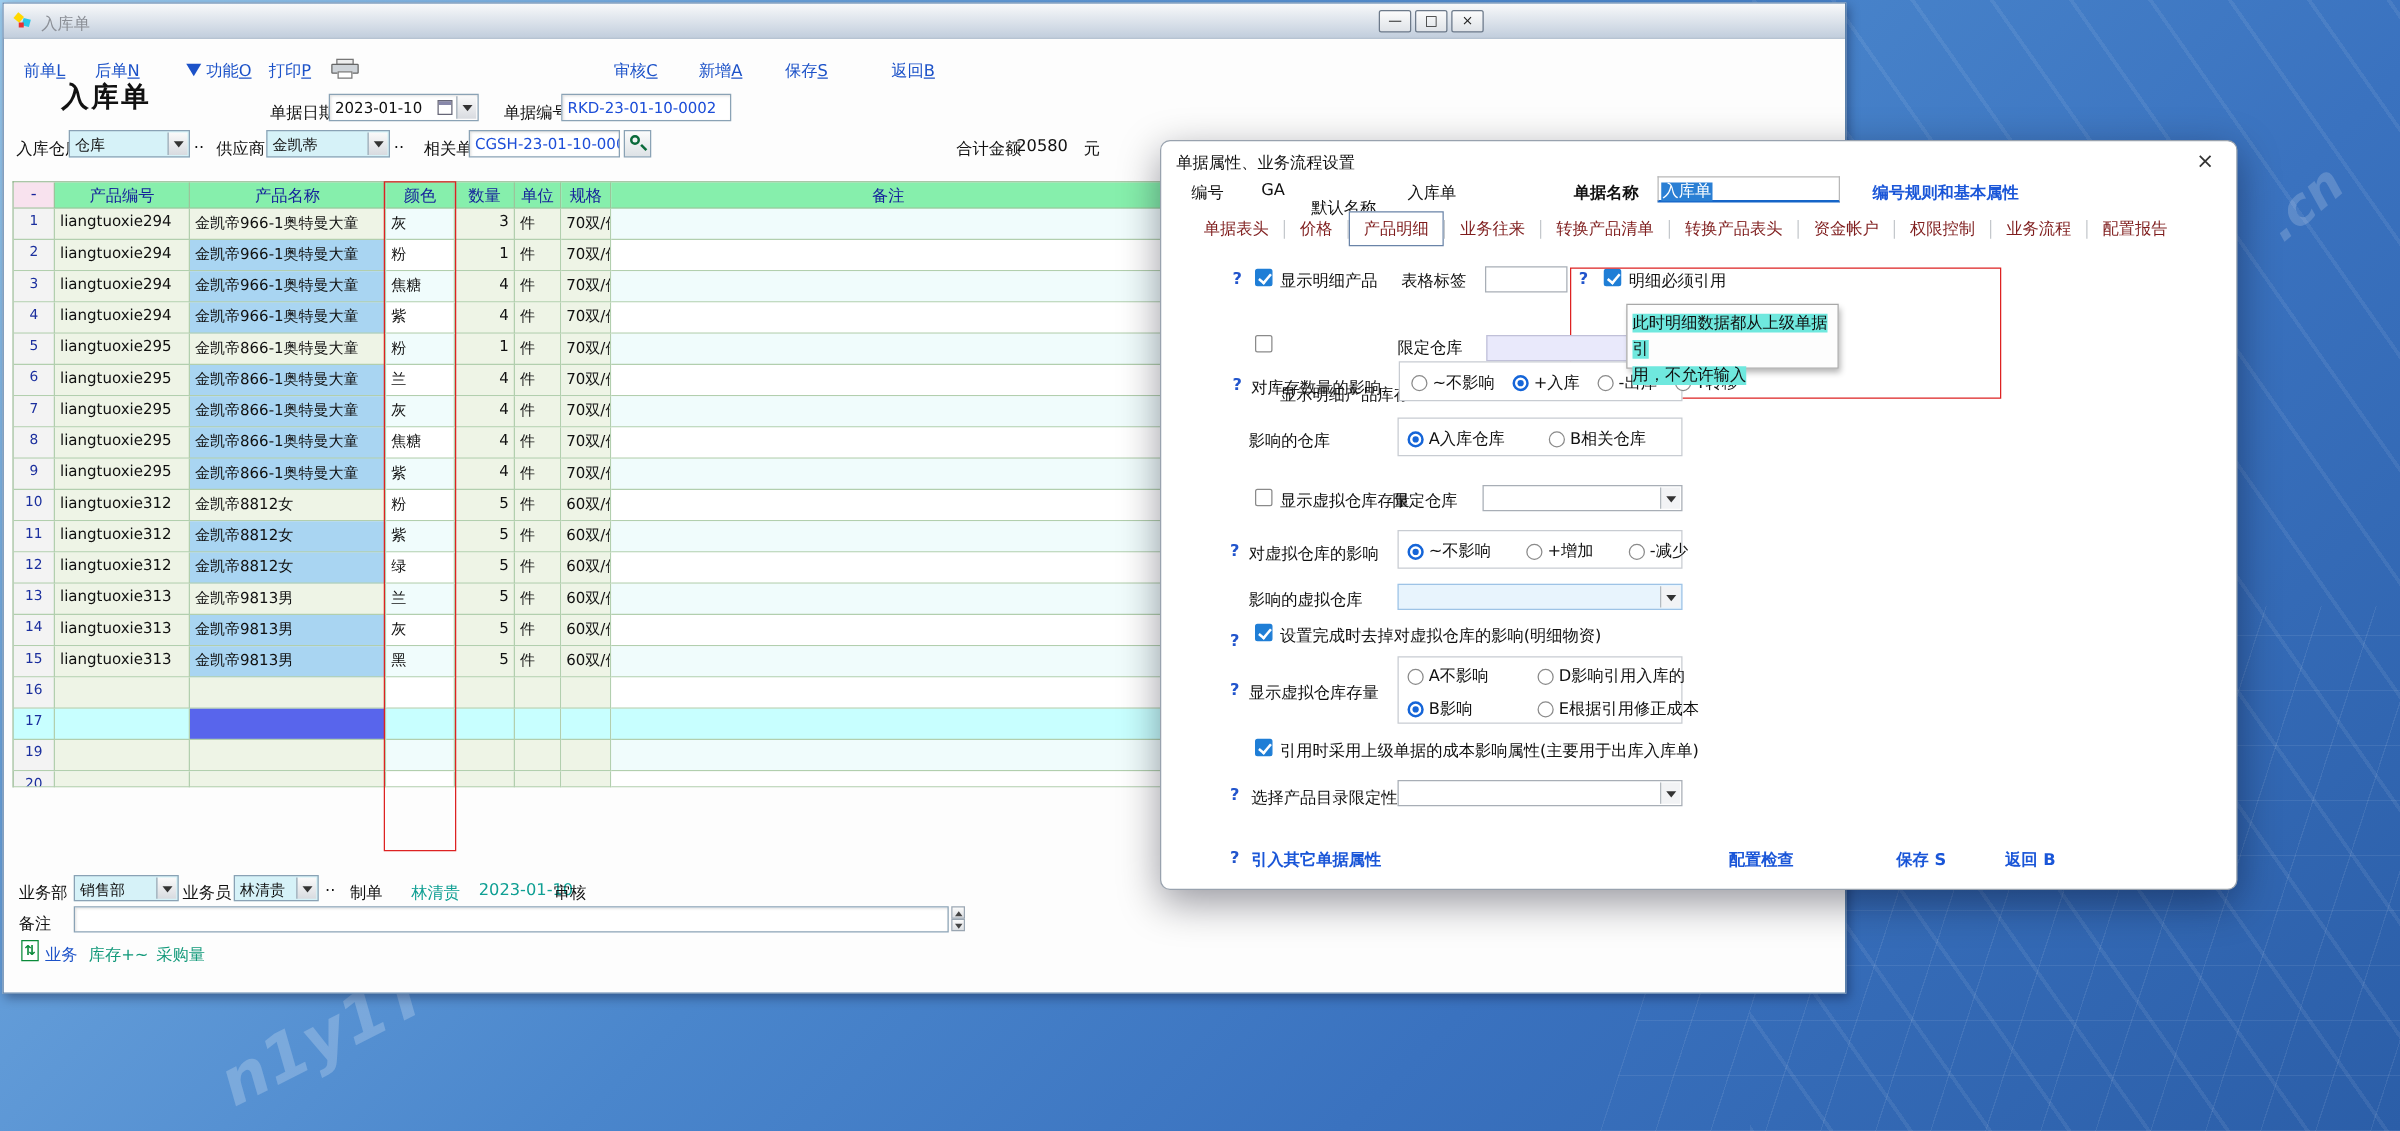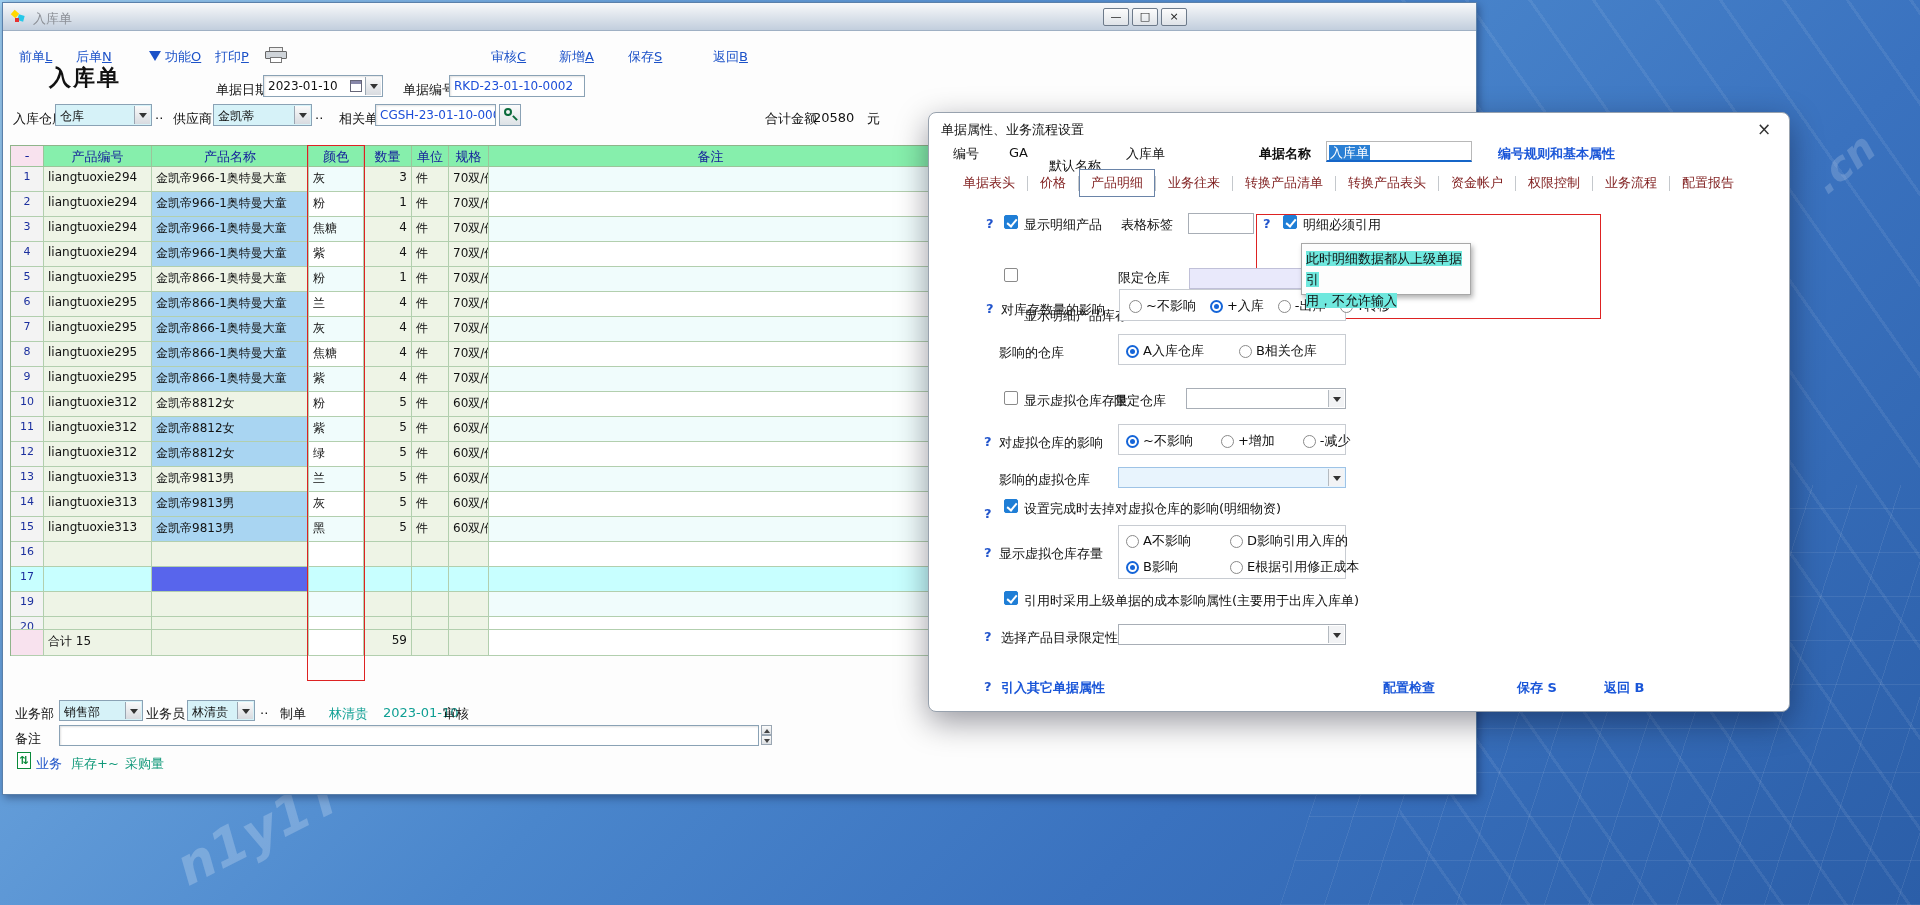--- a/index.html
+++ b/index.html
@@ -406,30 +406,20 @@
         <div class="trow clip">
           <div class="tc num">20</div>
           <div class="tc"></div>
           <div class="tc"></div>
           <div class="tc  white"></div>
           <div class="tc qty"></div>
           <div class="tc"></div>
           <div class="tc"></div>
           <div class="tc  white"></div>
         </div>
-        <div class="trow totalr">
-          <div class="tc totpink"></div>
-          <div class="tc">合计 15</div>
-          <div class="tc"></div>
-          <div class="tc white"></div>
-          <div class="tc qty">59</div>
-          <div class="tc"></div>
-          <div class="tc"></div>
-          <div class="tc white"></div>
-        </div>
       </div>
     <div id="red-col"></div>
 
     <span class="lbl" style="left:12px; top:702px;">业务部</span>
     <div class="dd" style="left:56px; top:697px; width:84px; height:21px;">
       <span>销售部</span>
       <span class="ddbtn">
           <i class="tri"></i>
         </span>
     </div>

